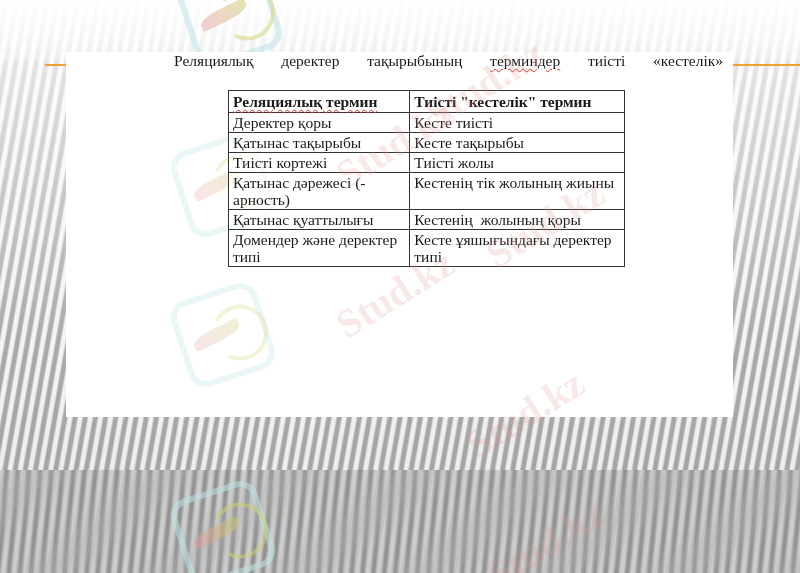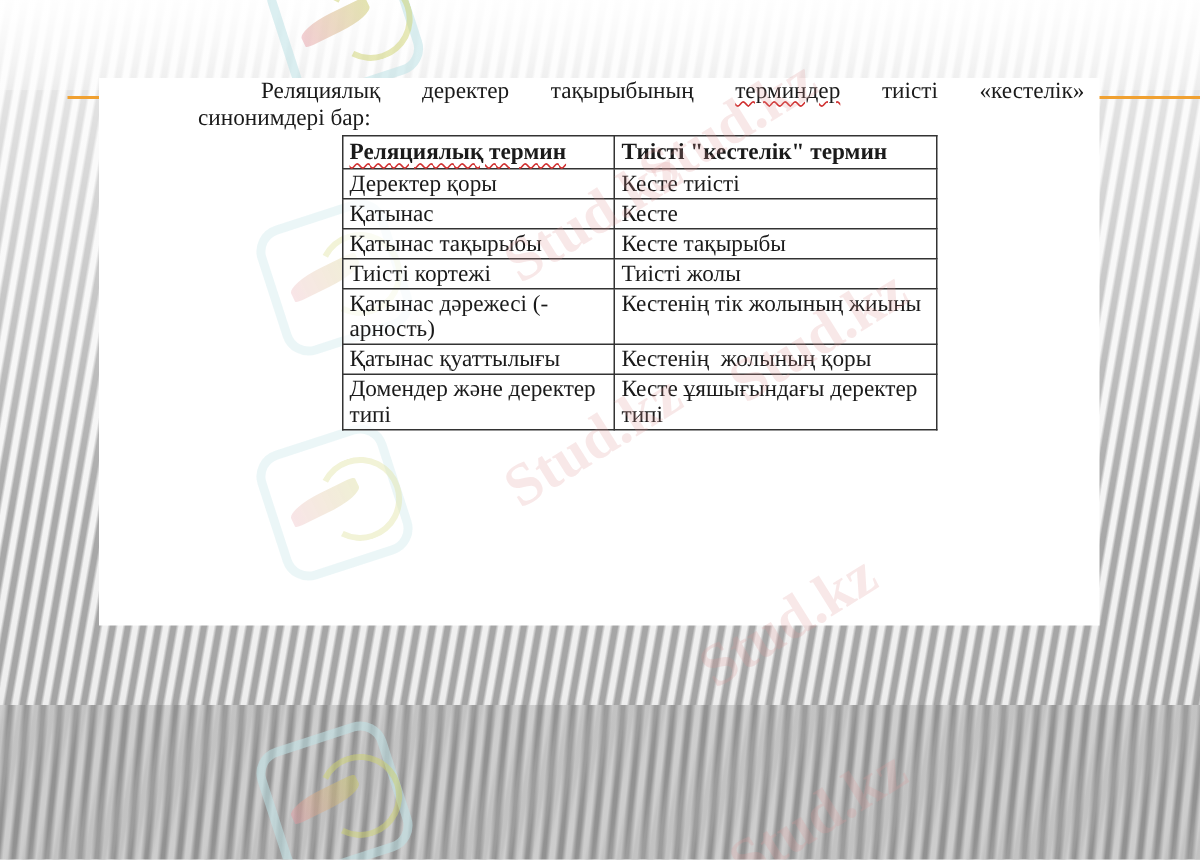--- a/index.html
+++ b/index.html
@@ -170,44 +170,39 @@
 
 <div class="intro">
   <div class="line1">
     <span>Реляциялық</span>
     <span>деректер</span>
     <span>тақырыбының</span>
     <span class="underline-wavy">терминдер</span>
     <span>тиісті</span>
     <span>«кестелік»</span>
   </div>
-  <div class="line2">синонимдері бар:</div>
 </div>
 
 <table class="terms">
   <colgroup>
       <col class="c1">
       <col class="c2">
     </colgroup>
   <thead>
     <tr>
       <th><span class="underline-wavy">Реляциялық термин</span></th>
       <th>Тиісті "кестелік" термин</th>
     </tr>
   </thead>
   <tbody>
     <tr>
       <td>Деректер қоры</td>
       <td>Кесте тиісті</td>
     </tr>
     <tr>
-      <td>Қатынас</td>
-      <td>Кесте</td>
-    </tr>
-    <tr>
       <td>Қатынас тақырыбы</td>
       <td>Кесте тақырыбы</td>
     </tr>
     <tr>
       <td>Тиісті кортежі</td>
       <td>Тиісті жолы</td>
     </tr>
     <tr>
       <td>Қатынас дәрежесі (-арность)</td>
       <td>Кестенің тік жолының жиыны</td>

